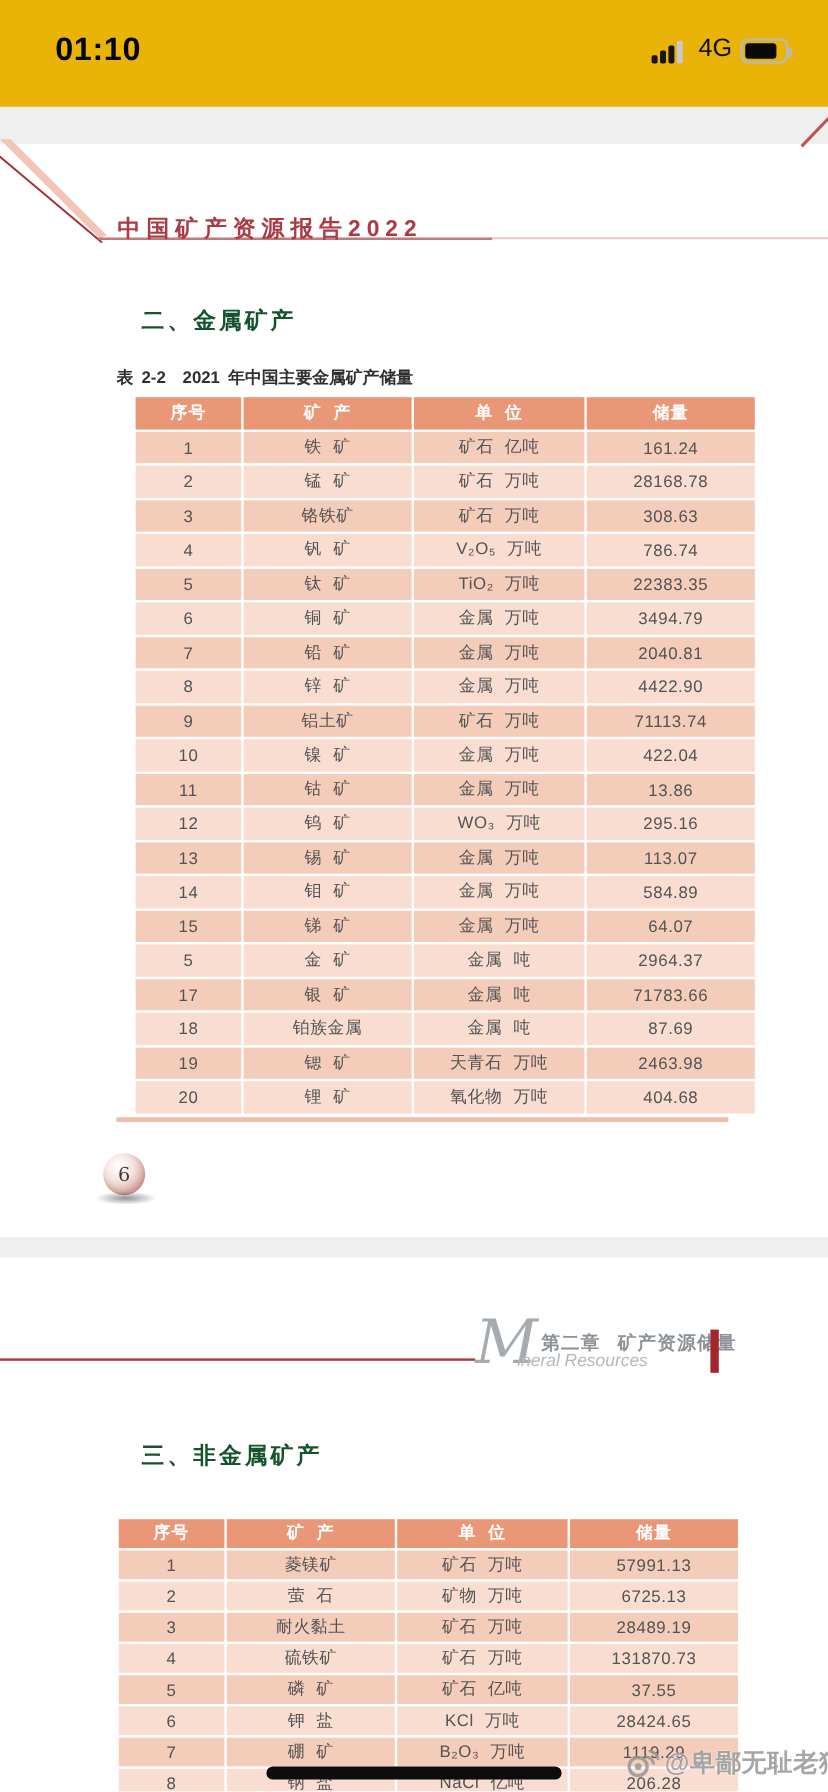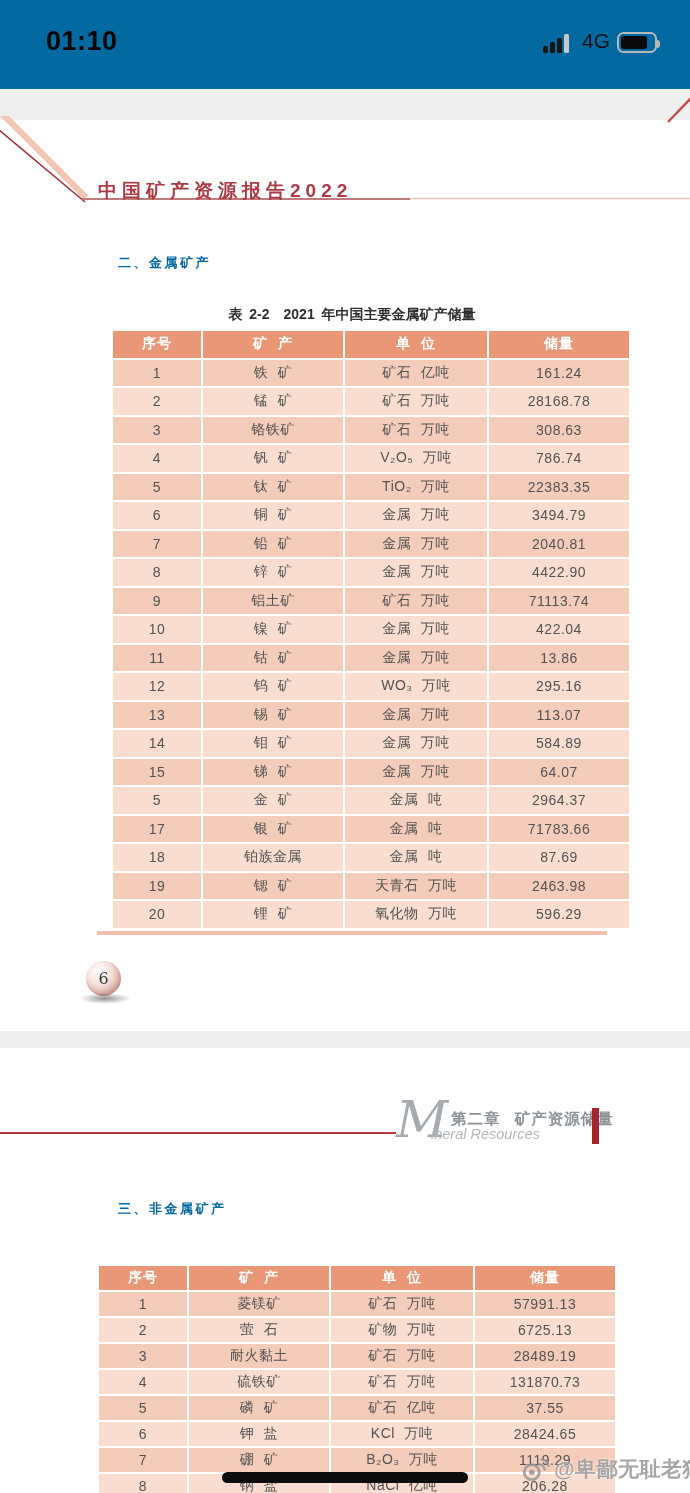--- a/index.html
+++ b/index.html
@@ -2,45 +2,45 @@
 <html><head>
 <meta charset="utf-8">
 <style>
   * { margin:0; padding:0; box-sizing:border-box; }
   html,body { background:#fff; }
   .screen {
     position:relative; width:690px; height:1493px; overflow:hidden;
     background:#fff; font-family:"Liberation Sans","DejaVu Sans",sans-serif;
   }
   
-  .statusbar { position:absolute; left:0; top:0; width:690px; height:105px; background:#0369a1; }
+  .statusbar { position:absolute; left:0; top:0; width:690px; height:105px; background:#eab308; }
   .time { position:absolute; left:46px; top:26px; font-size:27px; font-weight:600; color:#050505; letter-spacing:.5px; }
   .signal { position:absolute; left:543px; top:33px; width:30px; height:20px; }
   .signal i { position:absolute; bottom:0; width:5px; border-radius:1.5px; background:#161616; }
   .signal i:nth-child(1){ left:0;  height:7px; }
   .signal i:nth-child(2){ left:7px; height:11px; }
   .signal i:nth-child(3){ left:14px; height:15px; }
   .signal i:nth-child(4){ left:21px; height:19px; background:#c9c9c9; }
   .net { position:absolute; left:582px; top:29px; font-size:21px; color:#111; font-weight:400; }
   .battery { position:absolute; left:617px; top:32px; width:40px; height:21px;
     border:2px solid #b9b9b9; border-radius:6.5px; }
   .battery .fill { position:absolute; left:2px; top:2px; width:26px; height:13px; border-radius:3px; background:#0a0a0a; }
   .battery .nub { position:absolute; right:-5px; top:6px; width:3px; height:8px; border-radius:0 3px 3px 0; background:#b9b9b9; }
   
   .strip1 { position:absolute; left:0; top:89px; width:690px; height:31px; background:#efefef; }
   .strip2 { position:absolute; left:0; top:1031px; width:690px; height:17px; background:#efefef; }
   
   .deco-svg { position:absolute; left:0; top:0; width:690px; height:230px; pointer-events:none; }
   .report-title { position:absolute; left:98px; top:166px; font-size:19px; font-weight:700;
     color:#ab3a44; letter-spacing:5px; white-space:nowrap;margin-top:12px; }
-  .section-h { position:absolute; font-size:13px; font-weight:700; color:#0369a1; letter-spacing:2.5px; white-space:nowrap; }
+  .section-h { position:absolute; font-size:19px; font-weight:700; color:#14532d; letter-spacing:2.5px; white-space:nowrap; }
   .sec1 { left:118px; top:254px; }
   .sec2 { left:118px; top:1200px; }
   
-  .tbl-caption { position:absolute; width:510px; text-align:center; font-size:14px; font-weight:700;
+  .tbl-caption { position:absolute; width:510px; font-size:14px; font-weight:700;
     color:#2f2f2f; white-space:nowrap; word-spacing:3px; }
   .cap1 { left:97px; top:306px; }
   .cap2 { left:83px; top:1248px; }
   .grid-table { position:absolute; display:grid; grid-template-columns:88px 140px 142px 140px; gap:2px;padding-left:16px; }
   .t22 { left:97px; top:331px; grid-auto-rows:26.5px; }
   .t23 { left:83px; top:1266px; grid-auto-rows:24px; }
   .cell { display:flex; align-items:center; justify-content:center; font-size:14px;
     color:#535353; word-spacing:.35em; letter-spacing:.5px; white-space:nowrap; }
   .cell.head { background:#ea9778; color:#fff; font-weight:700; letter-spacing:1px; }
   .cell.odd  { background:#f4ccba; }
@@ -181,21 +181,21 @@
       <div class="cell even">铂族金属</div>
       <div class="cell even">金属 吨</div>
       <div class="cell even">87.69</div>
       <div class="cell odd">19</div>
       <div class="cell odd">锶 矿</div>
       <div class="cell odd">天青石 万吨</div>
       <div class="cell odd">2463.98</div>
       <div class="cell even">20</div>
       <div class="cell even">锂 矿</div>
       <div class="cell even">氧化物 万吨</div>
-      <div class="cell even">596.29</div>
+      <div class="cell even">404.68</div>
     </div>
   <div class="t22-foot"></div>
 
   <div class="ball">6</div>
   <div class="ball-shadow"></div>
 
   <div class="strip2"></div>
 
   <div class="ch-line"></div>
   <div class="ch-m">M</div>

